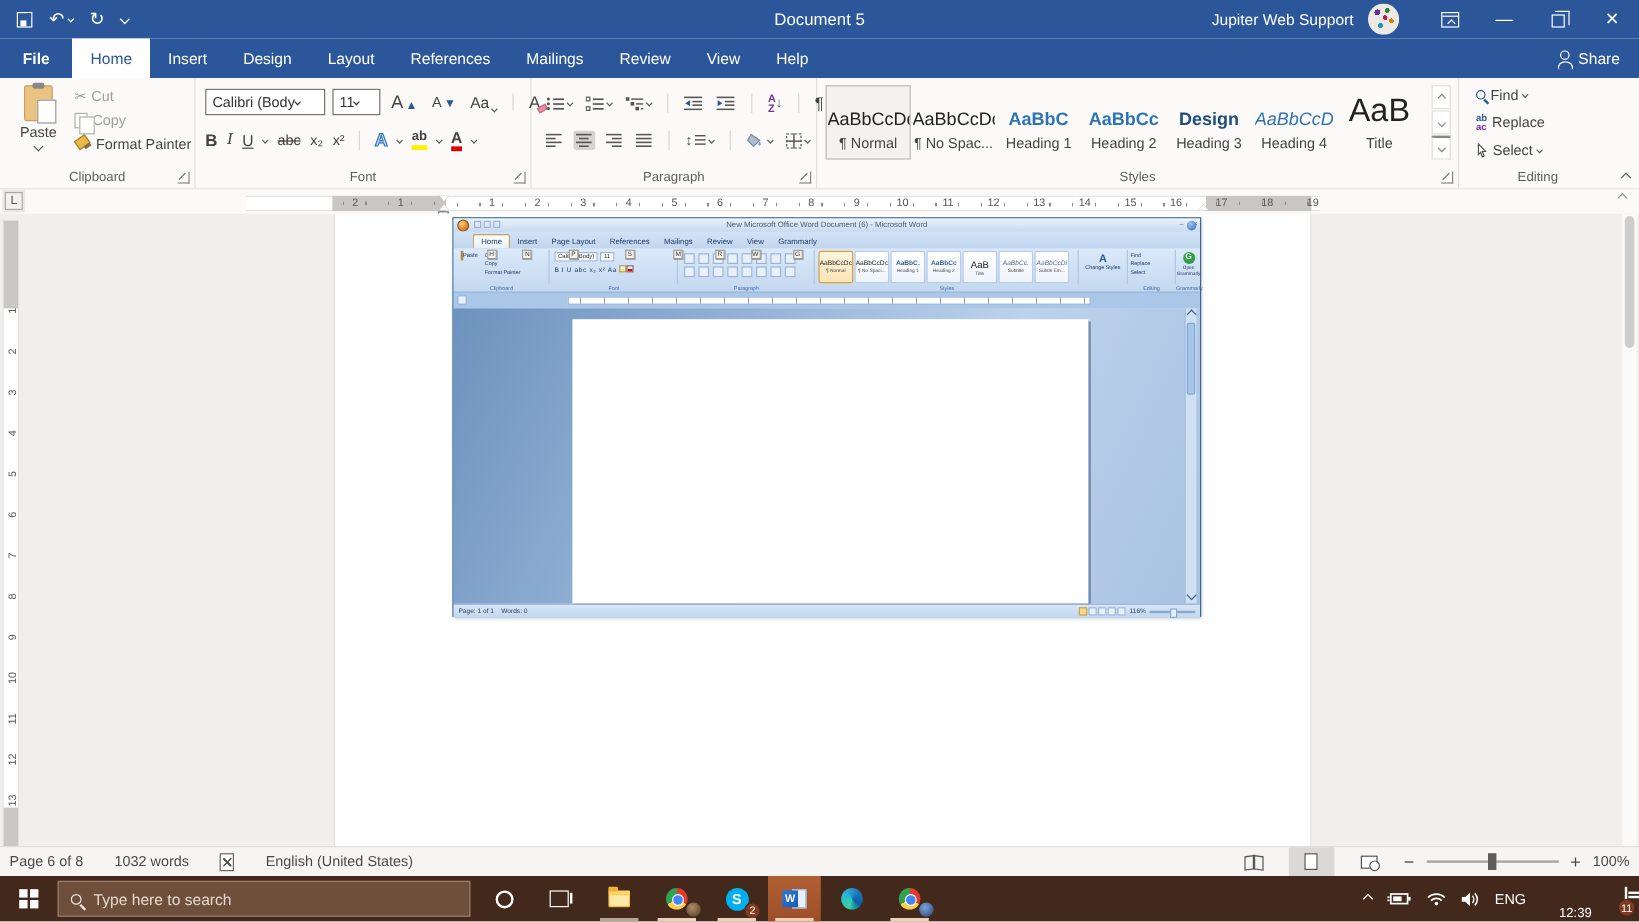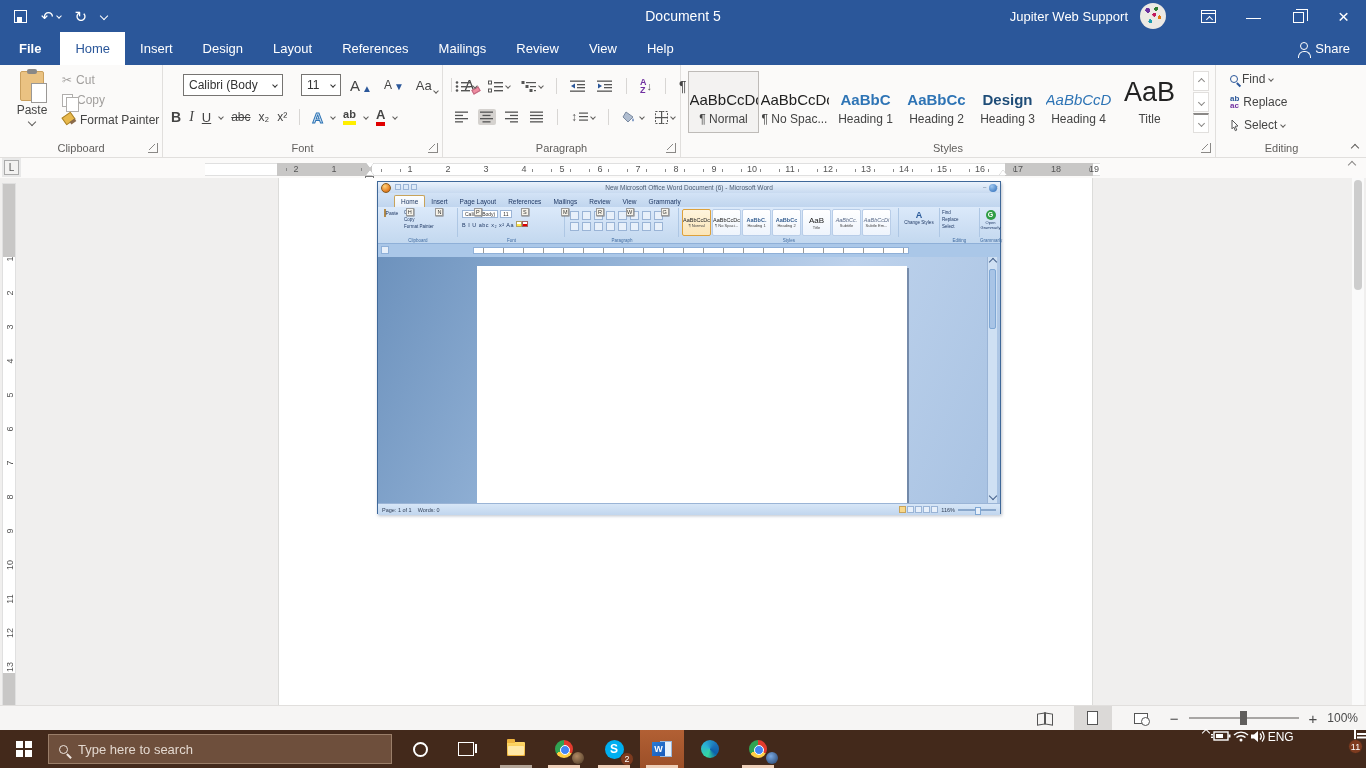--- a/index.html
+++ b/index.html
@@ -66,21 +66,21 @@
   .ic-clipboard::after { content:""; position:absolute; right:-4px; bottom:-3px; width:14px; height:18px; background:#fff; border:1px solid #9a9896; }
   .cliplist { position:absolute; left:62px; top:8px; display:flex; flex-direction:column; gap:6px; }
   .ic-copy { width:11px; height:13px; border:1px solid #b0aeac; position:relative; background:#fff; }
   .ic-copy::before { content:""; position:absolute; left:2.5px; top:2.5px; width:11px; height:13px; border:1px solid #b0aeac; background:#fff; }
   .ic-brush { width:14px; height:14px; position:relative; }
   .ic-brush::before { content:""; position:absolute; left:1px; top:1px; width:9px; height:7px; background:#e8b84b; border:1px solid #a8822c; transform:rotate(-35deg); }
   .ic-brush::after { content:""; position:absolute; left:8px; top:7px; width:6px; height:3px; background:#8a6a4a; transform:rotate(-35deg); }
 
   .g-font { left:163px; width:280px; }
   .fontrow1 { position:absolute; left:8px; top:9px; display:flex; align-items:center; gap:6px; }
-  .selbox { border:1px solid #767472; background:#fff; height:22px; display:flex; align-items:center; justify-content:space-between; padding:0 5px; font-size:12px; color:#333;margin-left:12px; }
+  .selbox { border:1px solid #767472; background:#fff; height:22px; display:flex; align-items:center; justify-content:flex-start; padding:0 5px; font-size:12px; color:#333; }
   .fname { width:100px; }
   .fsize { width:40px; }
   .fbtn { font-size:13px; display:flex; align-items:flex-end; gap:2px; padding:2px 3px; }
   .fontrow2 { position:absolute; left:8px; top:40px; display:flex; align-items:center; gap:8px; height:24px; }
   .b { font-weight:bold; } .i { font-style:italic; font-family:"Liberation Serif",serif; } .u { text-decoration:underline; }
   .strike { text-decoration:line-through; font-size:12px; }
   .effects { color:#dce9f5; -webkit-text-stroke:1px #2e74b5; font-weight:bold; font-size:15px; }
   .hl { border-bottom:4px solid #ffef00; font-size:11px; font-weight:bold; line-height:1; padding-bottom:1px; }
   .fc { border-bottom:4px solid #e00000; font-size:13px; font-weight:bold; line-height:1; padding-bottom:1px; }
   .eraser { display:inline-block; width:8px; height:5px; background:#f08ca0; border:1px solid #c06a80; transform:rotate(-30deg); margin-left:-4px; }
@@ -255,21 +255,21 @@
   .ic-word .cube { position:absolute; left:0; top:2px; width:13px; height:14px; background:linear-gradient(135deg,#2b7cd3,#185abd); color:#fff; font-size:9px; font-weight:bold; display:flex; align-items:center; justify-content:center; }
   .ic-edge { width:18px; height:18px; border-radius:50%; background:conic-gradient(from 200deg,#35d6a0,#2bb3d6 30%,#1b6fb8 60%,#0b60a9 80%,#35d6a0); }
   .tile { position:absolute; top:0; width:44px; height:38px; display:flex; align-items:center; justify-content:center; }
   .tile .under { position:absolute; bottom:0; left:6px; right:6px; height:3px; background:#eecfb8; }
   .tile .under.dim { background:#b3a497; }
   .tile.wordtile { background:linear-gradient(#b26034,#9c4f28); }
   .badge { position:absolute; border-radius:50%; background:#7e3b1f; color:#fff; font-size:9px; display:flex; align-items:center; justify-content:center; border:1px solid #43291b; }
   .avatar-sm { position:absolute; right:2px; bottom:4px; width:12px; height:12px; border-radius:50%; }
   .av1 { background:radial-gradient(circle at 40% 35%, #b08a64, #4b3724); }
   .av2 { background:radial-gradient(circle at 40% 35%, #7aa8e0, #223d66); }
-  .tray { position:absolute; right:0; top:0; height:38px; display:flex; align-items:flex-start; gap:2px; padding-right:10px; color:#fff; }
+  .tray { position:absolute; right:0; top:0; height:38px; display:flex; align-items:center; gap:13px; padding-right:10px; color:#fff; }
   .tray .chev { border-color:#fff; }
   .clock { text-align:center; font-size:11px; line-height:13px;margin-top:38px; }
   .ic-action { width:19px; height:16px; border:1.5px solid #fff; position:relative; }
   .ic-action::before { content:""; position:absolute; left:2px; top:3px; width:11px; height:1.5px; background:#fff; box-shadow:0 3.5px 0 #fff; }
   .ic-action::after { content:""; position:absolute; left:-1.5px; bottom:-4px; border-left:5px solid #fff; border-top:4px solid transparent; }
   svg.tray-ic { display:block; }
 </style>
 </head>
 <body>
 
@@ -851,20 +851,26 @@
       </div>
 
     </div>
 
     <div class="vscroll">
         <span class="vthumb"></span>
       </div>
   </div>
 
   <div class="statusbar">
+    <div class="st-left">
+      <span>Page 6 of 8</span>
+      <span>1032 words</span>
+      <span class="ic-proof"></span>
+      <span>English (United States)</span>
+    </div>
     <div class="st-right">
       <span class="viewbtn">
           <span class="ic-readmode"></span>
         </span>
       <span class="viewbtn sel">
           <span class="ic-printlay"></span>
         </span>
       <span class="viewbtn">
           <span class="ic-weblay"></span>
         </span>

